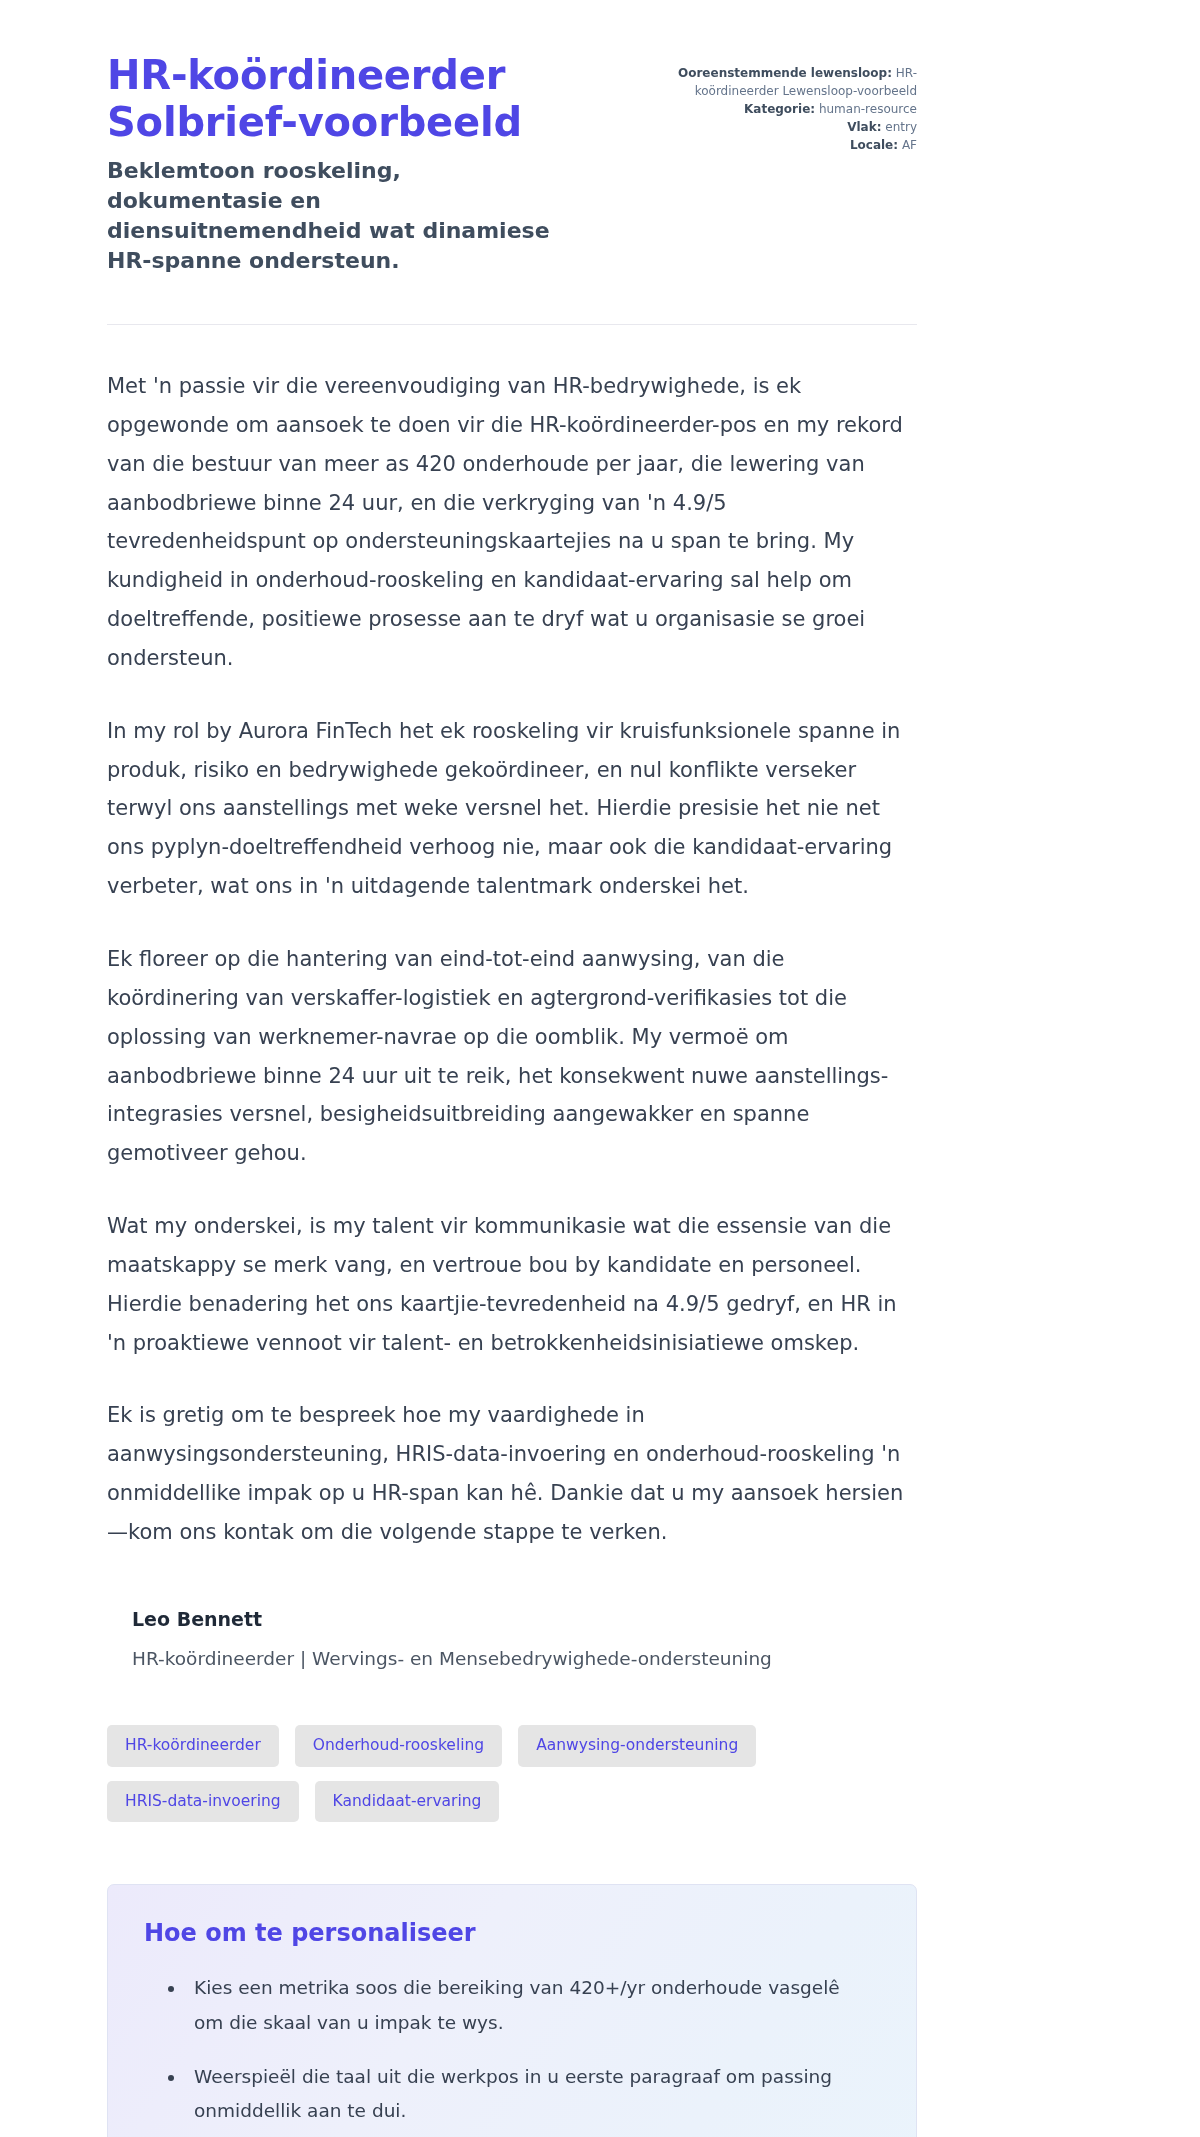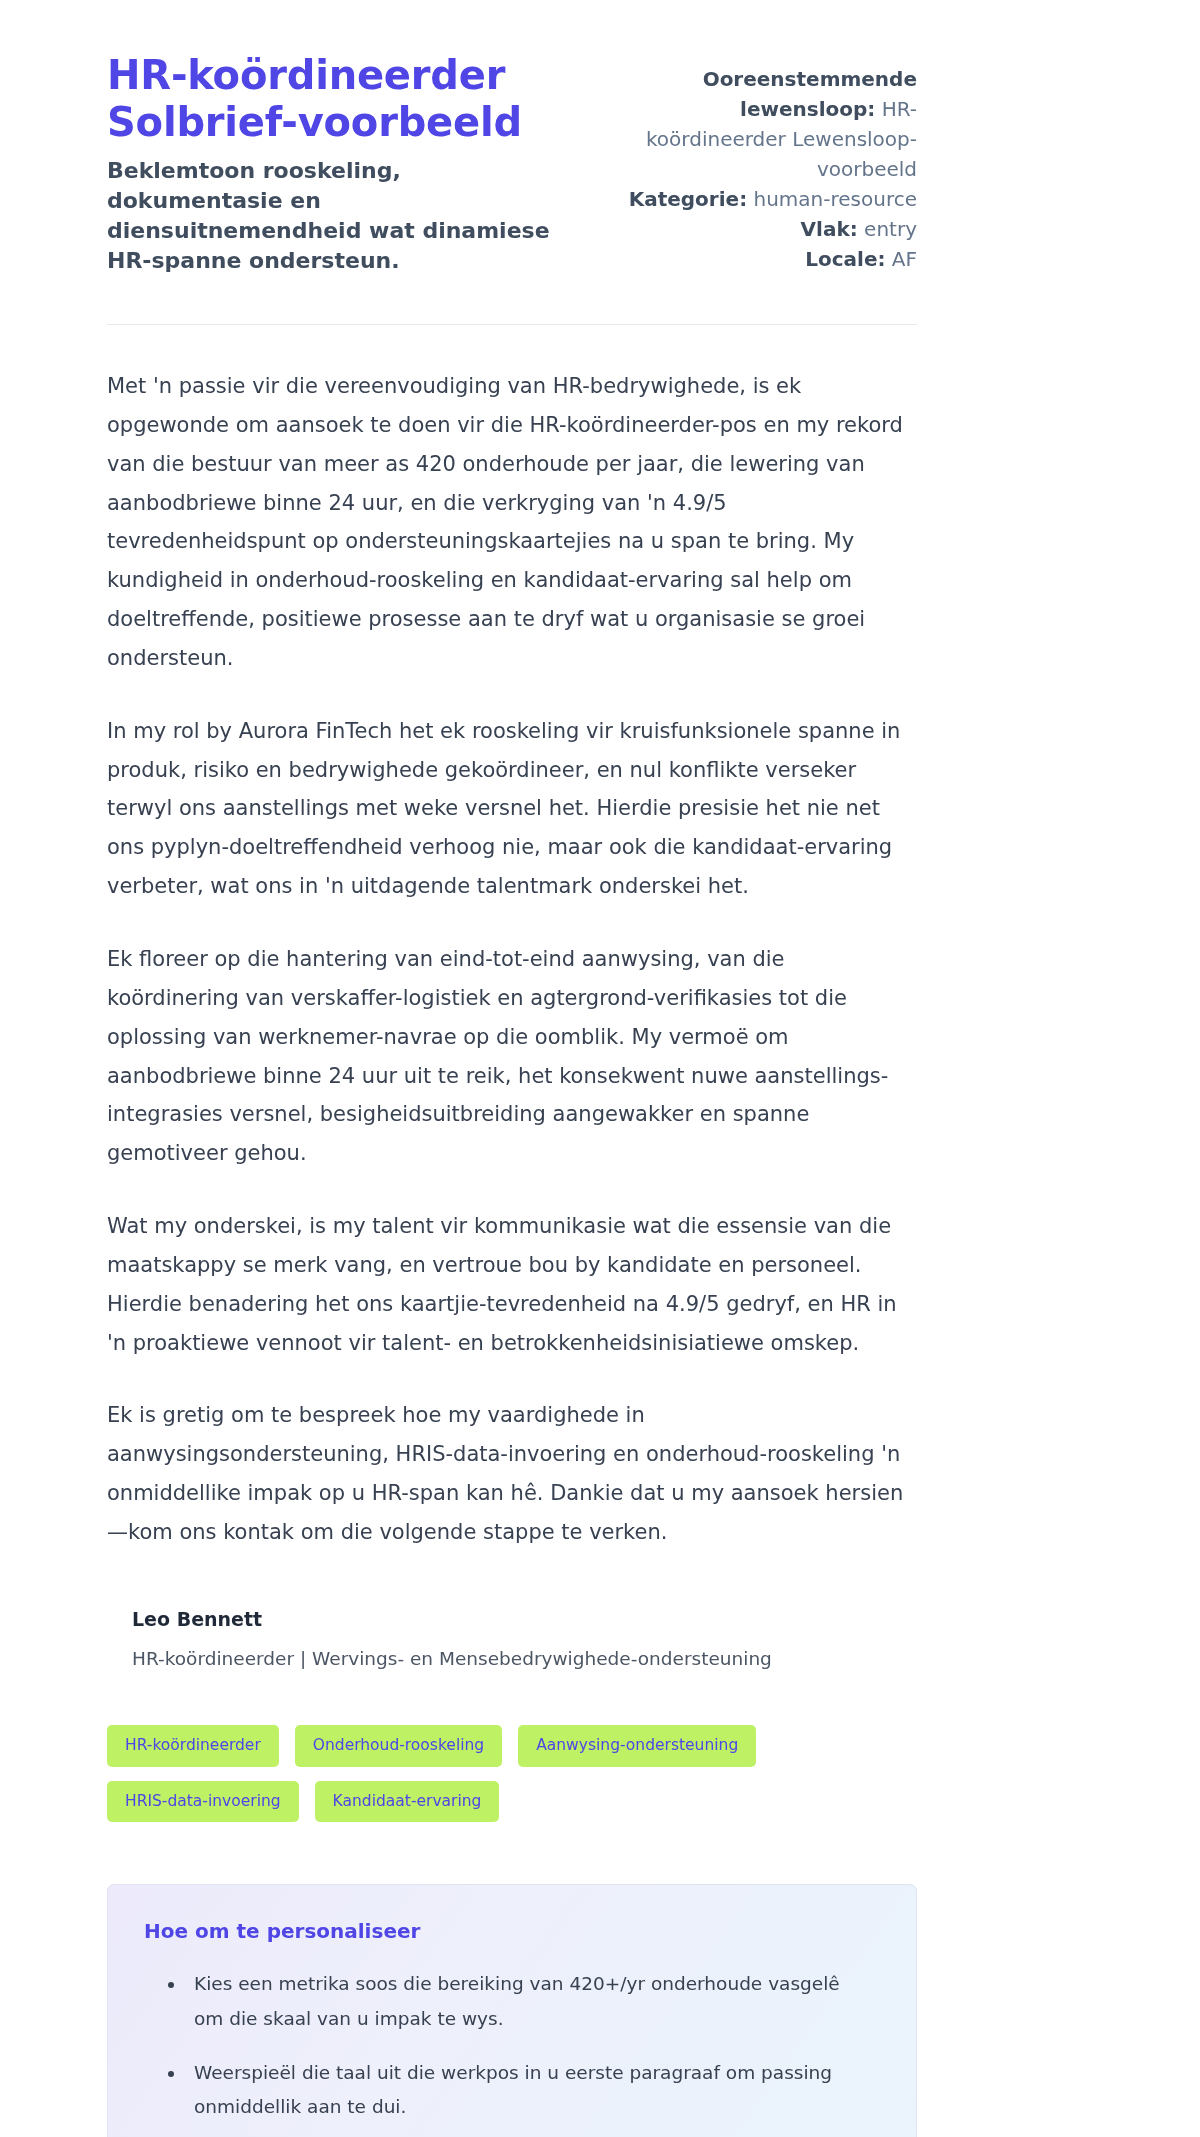--- a/index.html
+++ b/index.html
@@ -44,21 +44,21 @@
     margin: 10px 0 0 0;
     font-size: 22px;
     line-height: 1.36;
     font-weight: 700;
     color: #3f4d5e;
   }
   .header-right {
     flex: 0 0 auto;
     text-align: right;
     padding-top: 12px;
-    font-size: 20px;
+    font-size: 12px;
     line-height: 1.5;
     color: #5b6877;
     max-width: 300px;
   }
   .meta-row {
     display: block;
   }
   .meta-label {
     font-weight: 700;
     color: #3f4d5e;
@@ -111,41 +111,41 @@
 
   
   .tags {
     margin-top: 52px;
     display: flex;
     flex-wrap: wrap;
     gap: 14px 16px;
     max-width: 900px;
   }
   .tag {
-    background: #bef264;
+    background: #e5e5e5;
     color: #4f46e5;
     font-size: 15.5px;
     line-height: 1;
     padding: 13px 18px;
     border-radius: 5px;
     white-space: nowrap;
   }
 
   
   .callout {
     margin-top: 62px;
     box-sizing: border-box;
     border: 1px solid #dfe3f3;
     border-radius: 7px;
     padding: 34px 36px 38px 36px;
     background: linear-gradient(125deg, #eceafb 0%, #eef0fb 38%, #ebf2fb 70%, #eaf4fc 100%);
   }
   .callout-title {
     margin: 0 0 24px 0;
-    font-size: 20px;
+    font-size: 24px;
     font-weight: 700;
     color: #4f46e5;
   }
   .callout ul {
     margin: 16px;
     padding-left: 26px;
     list-style: disc;
   }
   .callout li {
     font-size: 18.5px;

